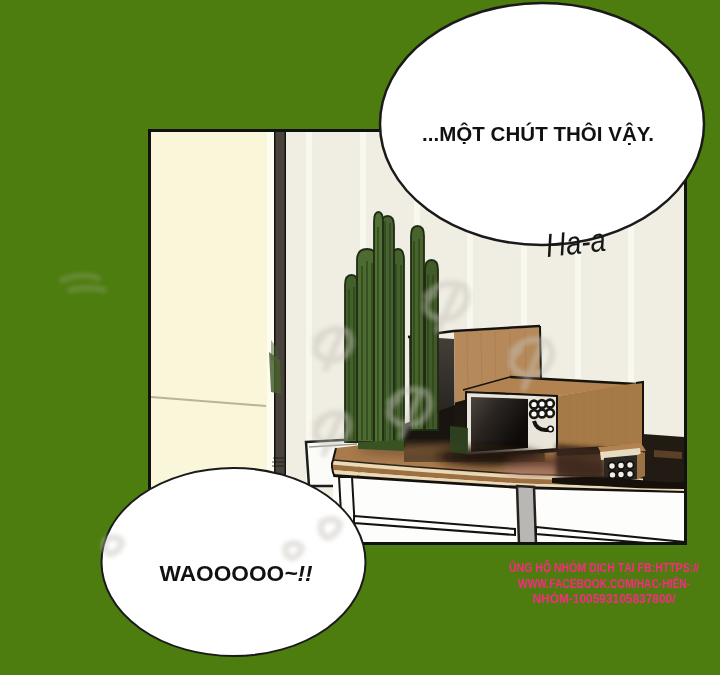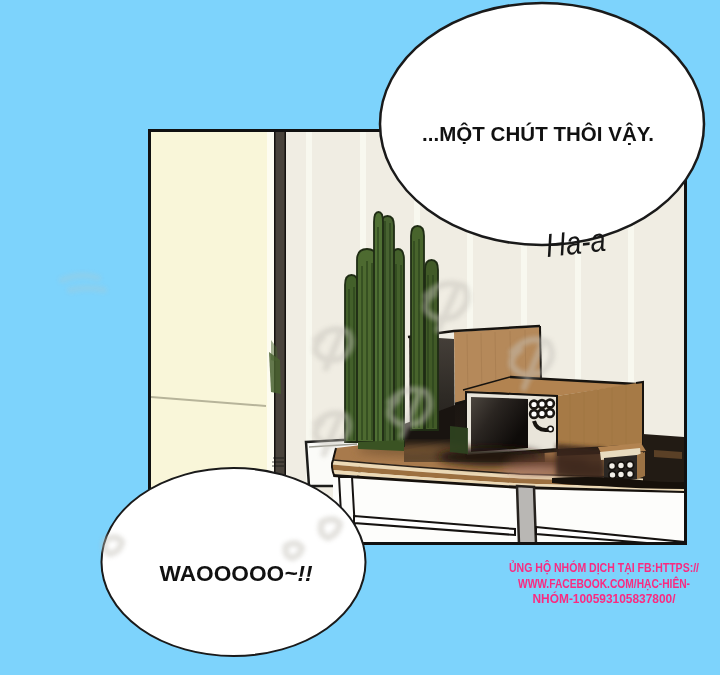--- a/index.html
+++ b/index.html
@@ -1,16 +1,16 @@
 <!DOCTYPE html>
 <html><head>
 <meta charset="utf-8">
 <style>
   html,body{margin:0;padding:0;background:#ffffff;}
-  #page{position:relative;width:720px;height:675px;background:#7dd3fc;overflow:hidden;
+  #page{position:relative;width:720px;height:675px;background:#4d7c0f;overflow:hidden;
         font-family:"Liberation Sans", sans-serif;}
   svg{position:absolute;left:0;top:0;}
 </style>
 </head>
 <body>
 <div id="page">
 <svg width="720" height="675" viewBox="0 0 720 675">
   <defs>
     <clipPath id="panelclip">
           <rect x="149" y="130" width="537" height="415"></rect>

